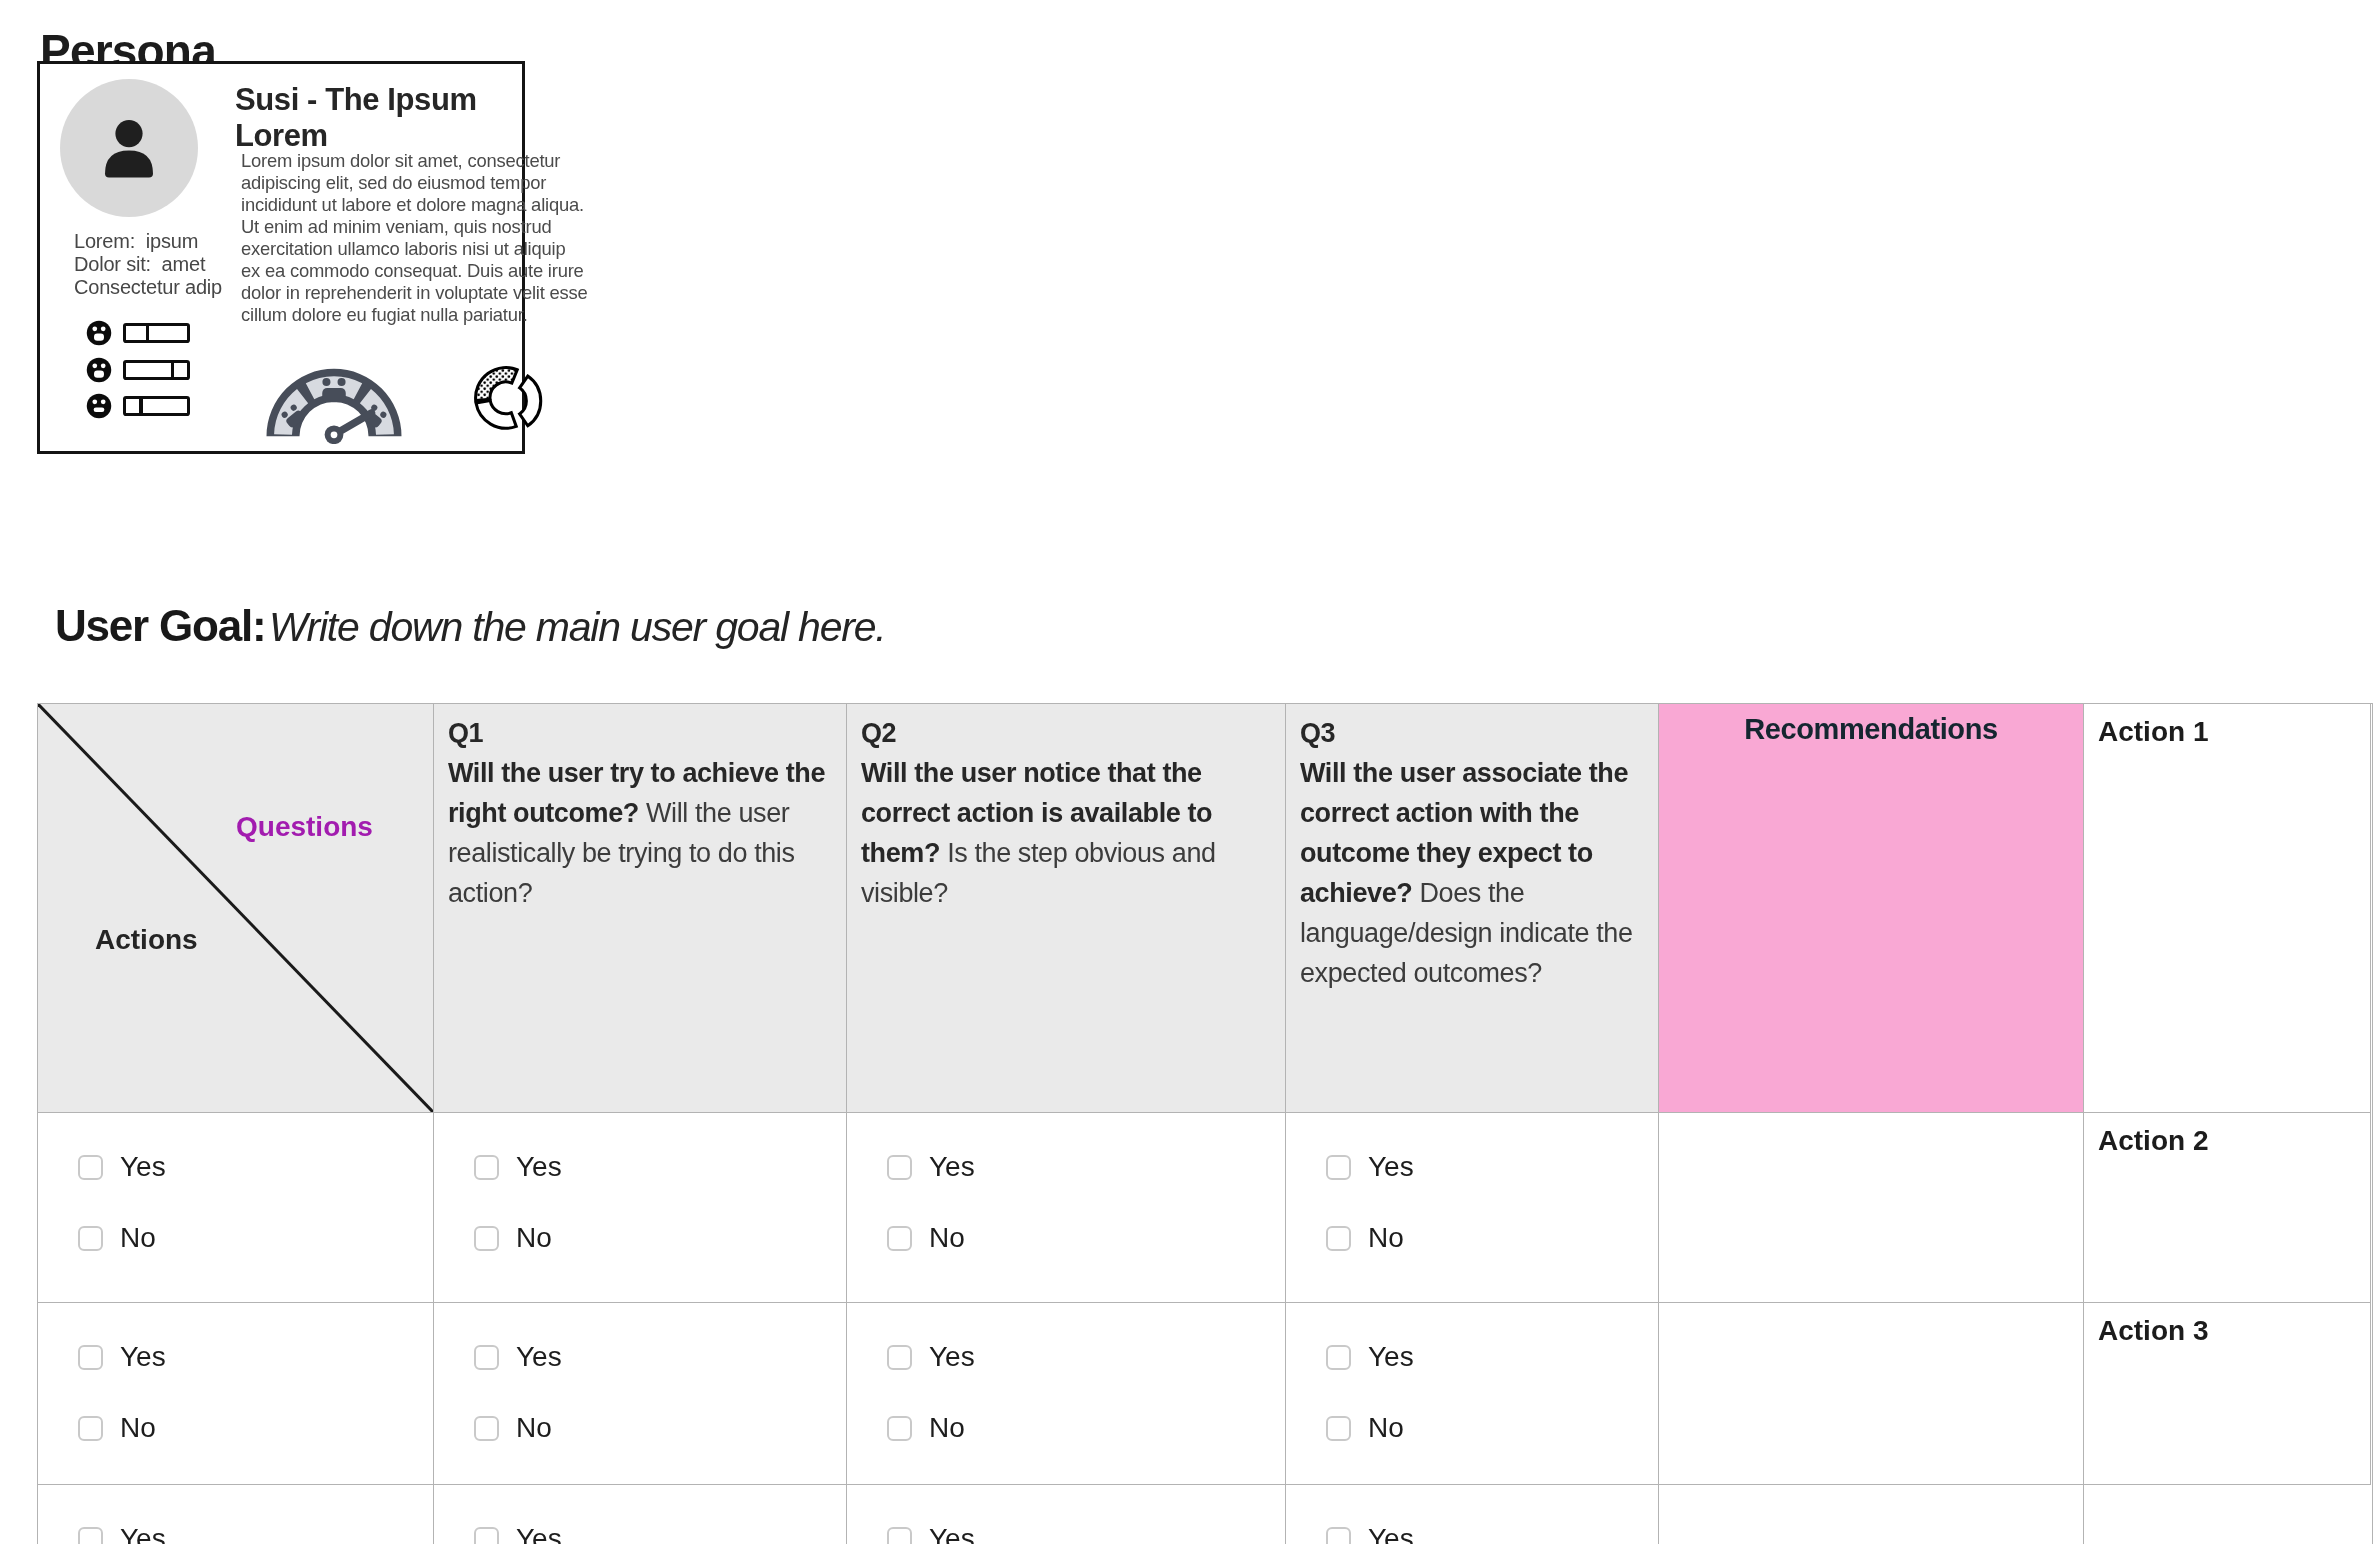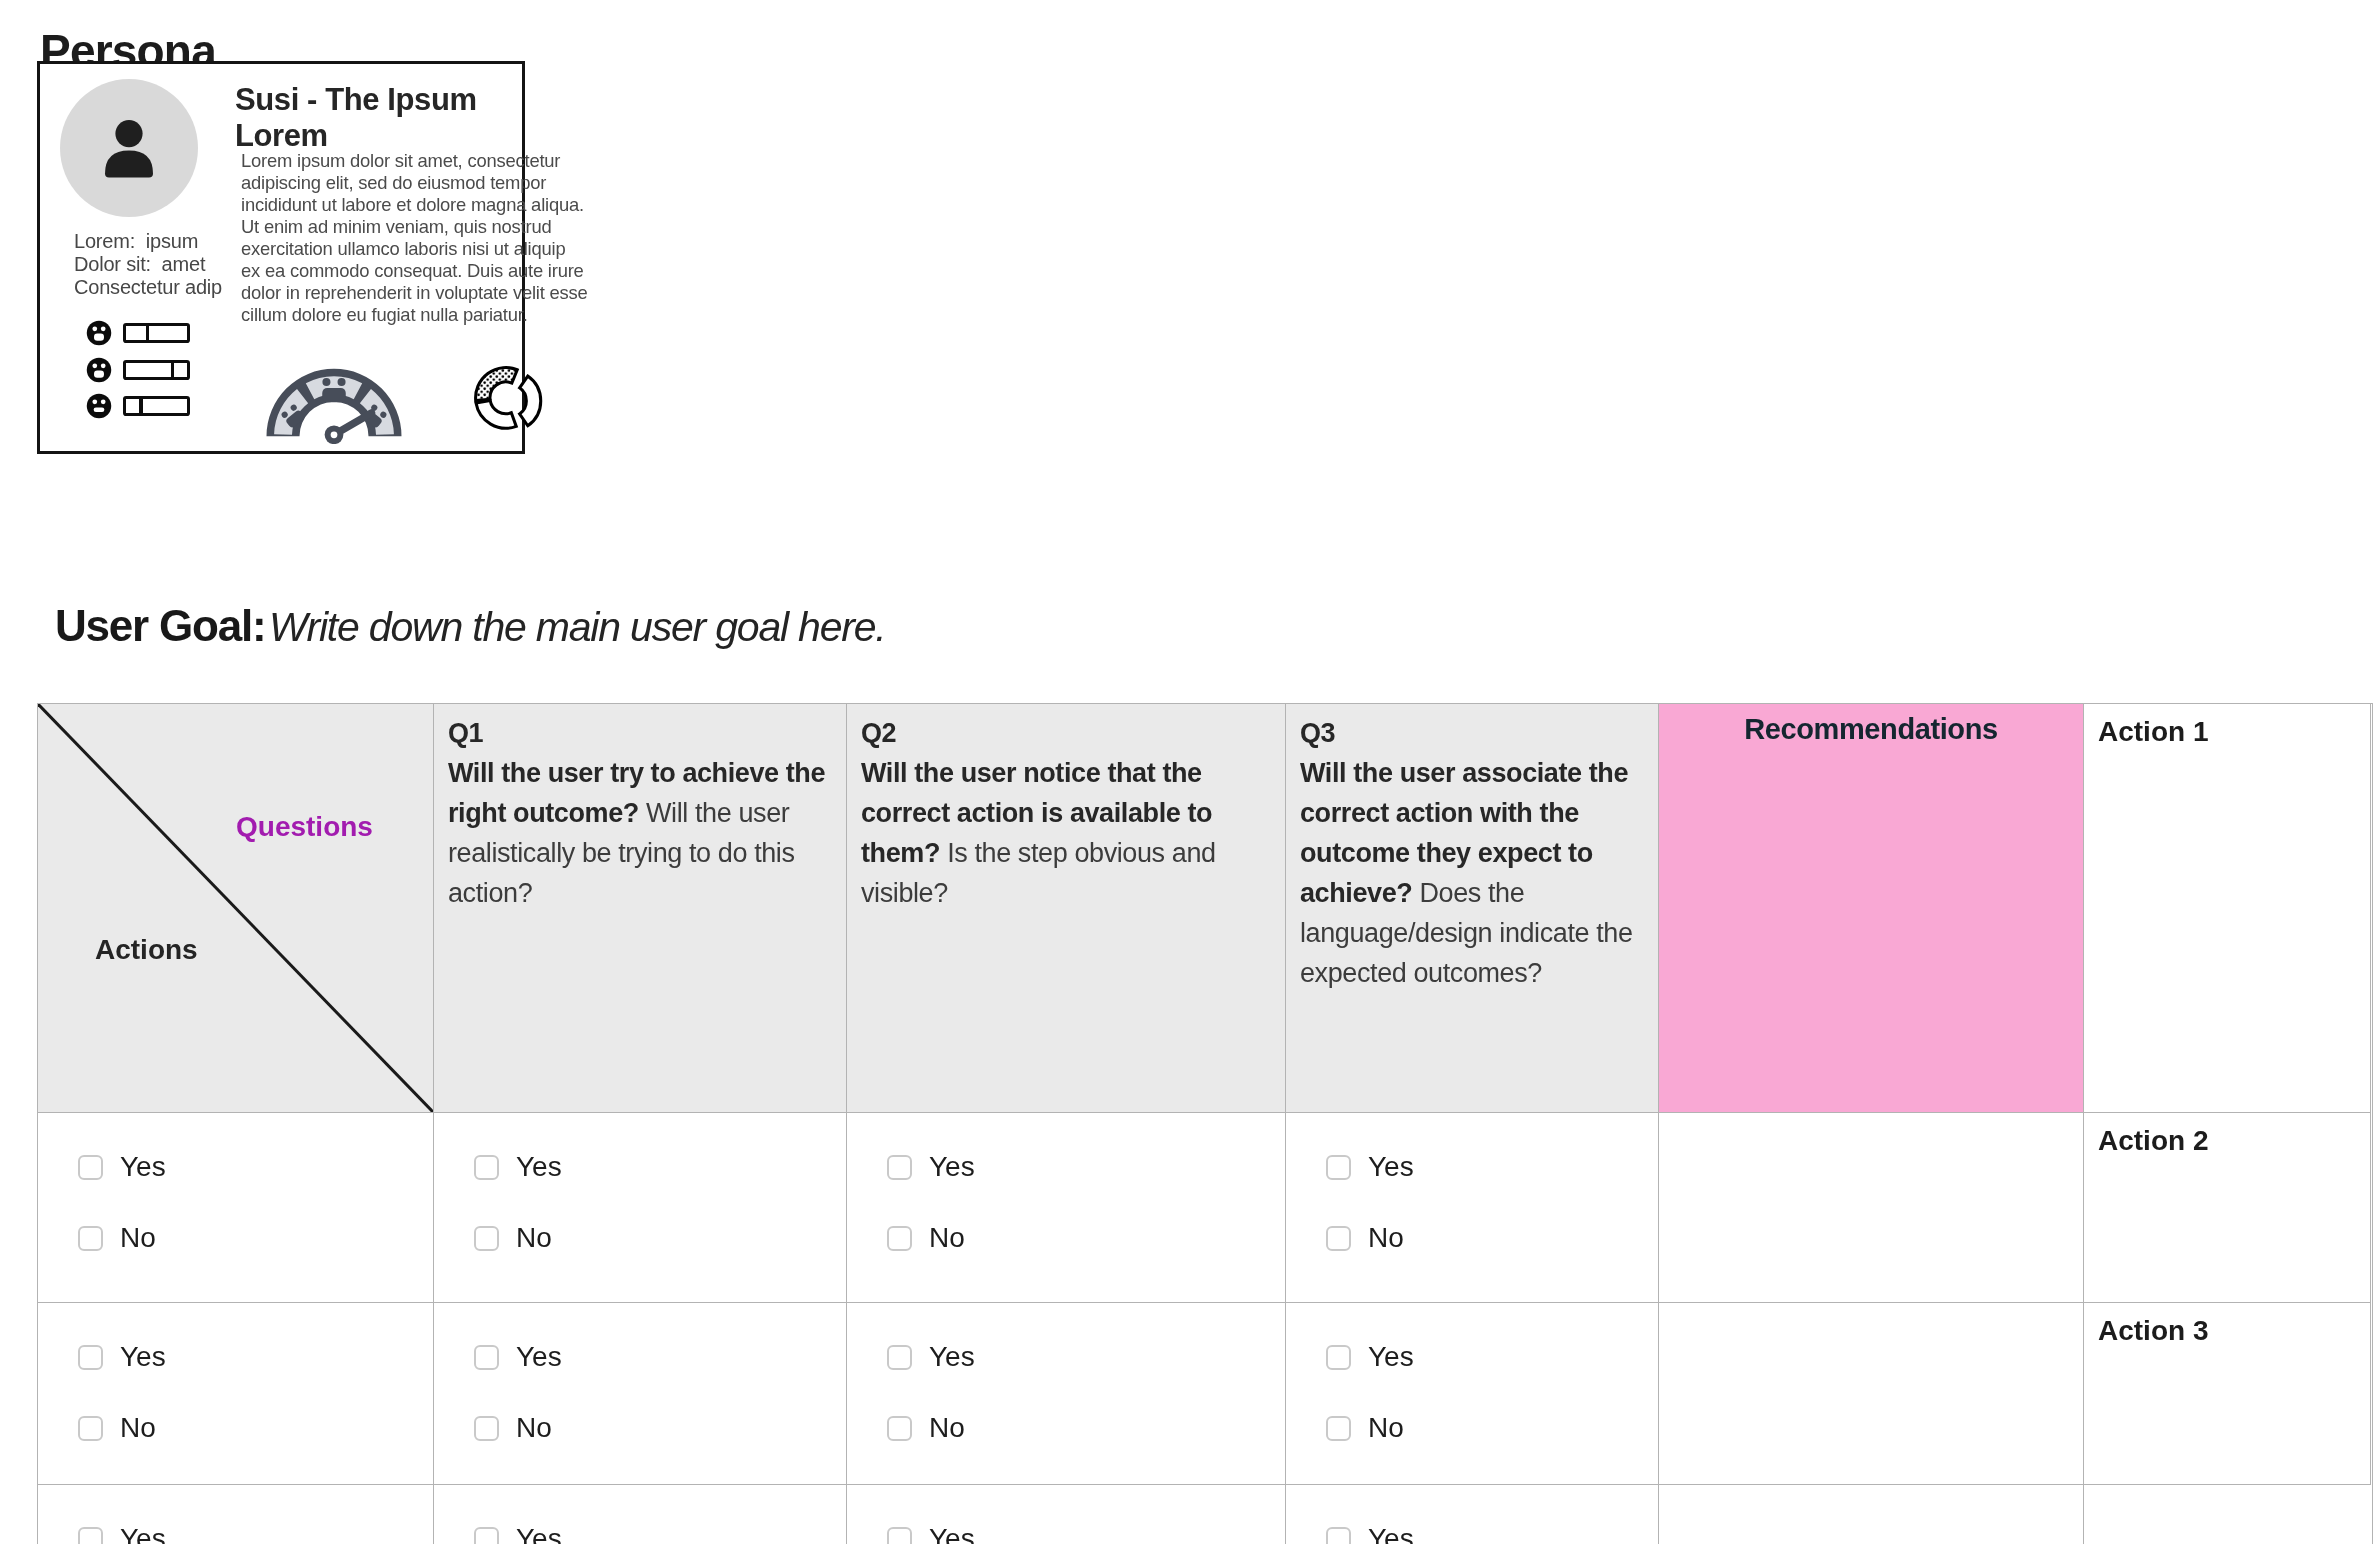--- a/index.html
+++ b/index.html
@@ -77,21 +77,21 @@
     background:#fff;
   }
   .cell { border-right:1.5px solid #b3b3b3; border-bottom:1.5px solid #b3b3b3; position:relative; background:#fff; }
   .head { background:#eaeaea; }
   .corner-cell svg { position:absolute; inset:0; width:100%; height:100%; }
   .corner-q {
     position:absolute; left:198px; top:107px;
     font-size:28px; font-weight:bold; color:#a21caf;
   }
   .corner-a {
-    position:absolute; left:57px; top:230px;
+    position:absolute; left:57px; top:220px;
     font-size:28px; font-weight:bold; color:#242424;
   }
   .qcell { padding:9.2px 10.7px 0 14px; font-size:27px; line-height:40px; letter-spacing:-0.4px; }
   .q-id   { font-weight:bold; color:#272727; }
   .q-text { font-weight:bold; color:#272727; }
   .q-hint { font-weight:normal; color:#3c3c3c; }
   .rec-head {
     background:#f9a8d4;
     text-align:center; padding-top:9.2px;
     font-size:29px; font-weight:bold; color:#152630;

